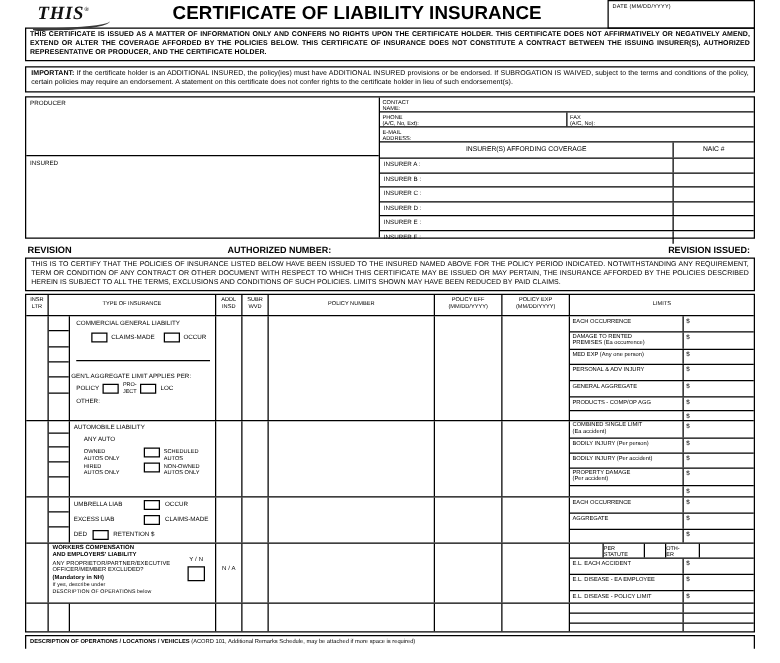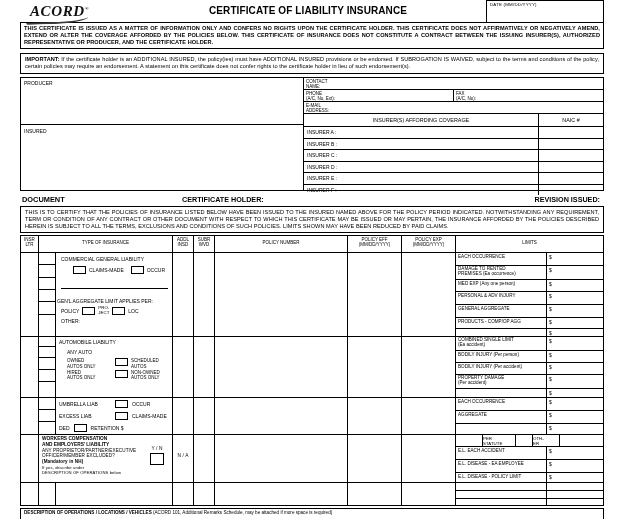--- a/index.html
+++ b/index.html
@@ -25,21 +25,21 @@
   }
   .logo .reg{font-size:5px;vertical-align:super;font-style:normal;}
   .logo .swoosh{
     position:absolute;left:6px;top:13px;width:62px;height:8px;
     border-bottom:2.4px solid #3a3a3a;
     border-radius:0 0 60% 12%;
     transform:rotate(-2deg);
   }
   .title{
     position:absolute;left:120px;top:2px;width:340px;
-    text-align:center;font-size:10px;font-weight:bold;letter-spacing:.1px;
+    text-align:left;font-size:15px;font-weight:bold;letter-spacing:.1px;
     line-height:18px;
   }
   .datebox{
     position:absolute;right:2px;top:0px;width:116px;height:21px;
     border:1px solid #000;
   }
   .datebox .t{font-size:4.4px;padding:1px 0 0 3px;letter-spacing:.2px;}
 
   
   .notice{
@@ -131,21 +131,21 @@
   .descr span.reg{font-weight:normal;}
 </style>
 </head>
 <body>
 
 <div class="page">
  <div class="sheet">
 
   <div class="hdr">
     <div class="logo">
-      <div class="word"><span>ACORD</span><span class="reg">®</span></div>
+      <div class="word"><span>THIS</span><span class="reg">®</span></div>
       <div class="swoosh"></div>
     </div>
     <div class="title">CERTIFICATE OF LIABILITY INSURANCE</div>
     <div class="datebox">
       <div class="t">DATE (MM/DD/YYYY)</div>
     </div>
   </div>
 
   <div class="notice">THIS CERTIFICATE IS ISSUED AS A MATTER OF INFORMATION ONLY AND CONFERS NO RIGHTS UPON THE CERTIFICATE HOLDER. THIS CERTIFICATE DOES NOT AFFIRMATIVELY OR NEGATIVELY AMEND, EXTEND OR ALTER THE COVERAGE AFFORDED BY THE POLICIES BELOW. THIS CERTIFICATE OF INSURANCE DOES NOT CONSTITUTE A CONTRACT BETWEEN THE ISSUING INSURER(S), AUTHORIZED REPRESENTATIVE OR PRODUCER, AND THE CERTIFICATE HOLDER.</div>
 
@@ -224,22 +224,22 @@
         <div class="insur-row">
               <div class="c1">INSURER F :</div>
               <div class="c2"></div>
             </div>
       </div>
 
     </div>
   </div>
 
   <div class="covbar">
-    <div class="a">DOCUMENT</div>
-    <div class="b">CERTIFICATE HOLDER:</div>
+    <div class="a">REVISION</div>
+    <div class="b">AUTHORIZED NUMBER:</div>
     <div class="c">REVISION ISSUED:</div>
   </div>
 
   <div class="certify">THIS IS TO CERTIFY THAT THE POLICIES OF INSURANCE LISTED BELOW HAVE BEEN ISSUED TO THE INSURED NAMED ABOVE FOR THE POLICY PERIOD INDICATED. NOTWITHSTANDING ANY REQUIREMENT, TERM OR CONDITION OF ANY CONTRACT OR OTHER DOCUMENT WITH RESPECT TO WHICH THIS CERTIFICATE MAY BE ISSUED OR MAY PERTAIN, THE INSURANCE AFFORDED BY THE POLICIES DESCRIBED HEREIN IS SUBJECT TO ALL THE TERMS, EXCLUSIONS AND CONDITIONS OF SUCH POLICIES. LIMITS SHOWN MAY HAVE BEEN REDUCED BY PAID CLAIMS.</div>
 
   <div class="tbl">
 
     <div class="trow hdrrow">
       <div class="cL th">
         <div>INSR</div>

